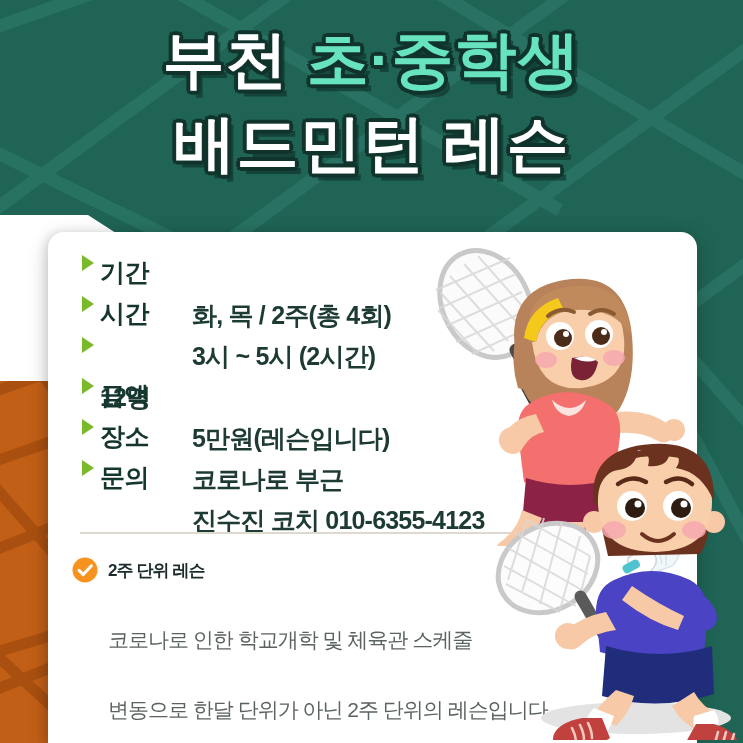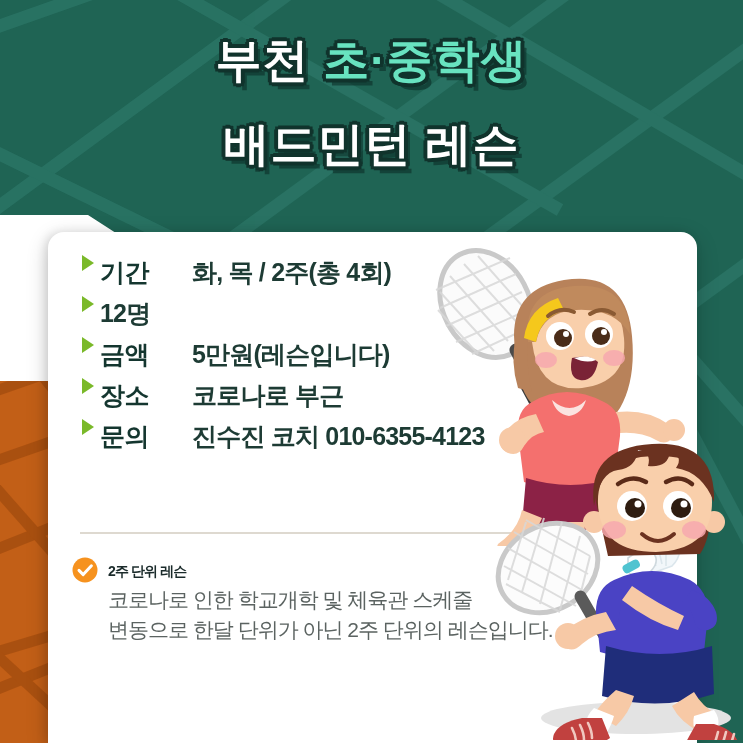--- a/index.html
+++ b/index.html
@@ -33,21 +33,21 @@
     clip-path: polygon(0 24px, 92px 24px, 160px 66px, 160px 185px, 0 185px);
   }
 
   
   .title-block {
     position:absolute; left:0; top:18px; width:743px; text-align:center;
     z-index:6; pointer-events:none;
   }
   .title-line {
     font-weight:900;
-    font-size:46px;
+    font-size:62px;
     line-height:84px;
     letter-spacing:1px;
     white-space:nowrap;
     color:#ffffff;
     text-shadow:
       -4px 0 0 #10332c,  4px 0 0 #10332c,
        0 -4px 0 #10332c, 0  4px 0 #10332c,
       -3px -3px 0 #10332c, 3px -3px 0 #10332c,
       -3px 3px 0 #10332c,  3px 3px 0 #10332c,
        6px 7px 0 rgba(10,40,34,.55);
@@ -74,42 +74,43 @@
     width:20px; flex:0 0 20px; position:relative; top:-2px;
   }
   .bullet-arrow svg { display:block; }
   .info-label {
     font-weight:800; font-size:25px; color:#14362f;
     width:92px; flex:0 0 92px; letter-spacing:-0.5px;
   }
   .info-value {
     font-weight:600; font-size:25px; color:#1d3b34; letter-spacing:-0.8px;
     white-space:nowrap;
+    margin-top:43px;
   }
 
   
   .divider {
     position:absolute; left:32px; top:300px; width:475px; height:2px;
     background:#ded9d0; z-index:3;
   }
 
   
   .notes { position:absolute; left:24px; top:322px; width:560px; z-index:3; }
   .note { display:flex; align-items:flex-start; margin-bottom:12px; }
   .check-icon { flex:0 0 26px; width:26px; height:26px; margin-right:10px; margin-top:3px; }
   .note-body { flex:1; }
   .note-title {
-    font-weight:800; font-size:14px; color:#1b2b2b; letter-spacing:-0.9px;
+    font-weight:800; font-size:17px; color:#1b2b2b; letter-spacing:-0.9px;
     line-height:28px;
   }
   .note-text {
     font-weight:500; font-size:21px; color:#5b6361; letter-spacing:-1px;
     line-height:30px; margin-top:2px;
   }
-  .note-text div { white-space:nowrap; }
+  .note-text div { white-space:nowrap;margin-top:40px; }
 
   
   .kid-girl { position:absolute; left:424px; top:246px; width:300px; height:300px; z-index:5; }
   .kid-boy  { position:absolute; left:486px; top:440px; width:275px; height:300px; z-index:7; }
 </style>
 </head>
 <body>
 
 <div class="poster">
 
@@ -232,20 +233,29 @@
       <div class="info-row">
         <span class="bullet-arrow">
           <svg width="16" height="18" viewBox="0 0 16 18">
               <path d="M2 1 L14 9 L2 17 Z" fill="#7ab929"></path>
             </svg>
         </span>
         <span class="info-label">기간</span>
         <span class="info-value">화, 목 / 2주(총 4회)</span>
       </div>
 
+      <div class="info-row">
+        <span class="bullet-arrow">
+          <svg width="16" height="18" viewBox="0 0 16 18">
+              <path d="M2 1 L14 9 L2 17 Z" fill="#7ab929"></path>
+            </svg>
+        </span>
+        <span class="info-label">시간</span>
+        <span class="info-value">3시 ~ 5시 (2시간)</span>
+      </div>
 
       <div class="info-row">
         <span class="bullet-arrow">
           <svg width="16" height="18" viewBox="0 0 16 18">
               <path d="M2 1 L14 9 L2 17 Z" fill="#7ab929"></path>
             </svg>
         </span>
         <span class="info-value">12명</span>
       </div>
 

